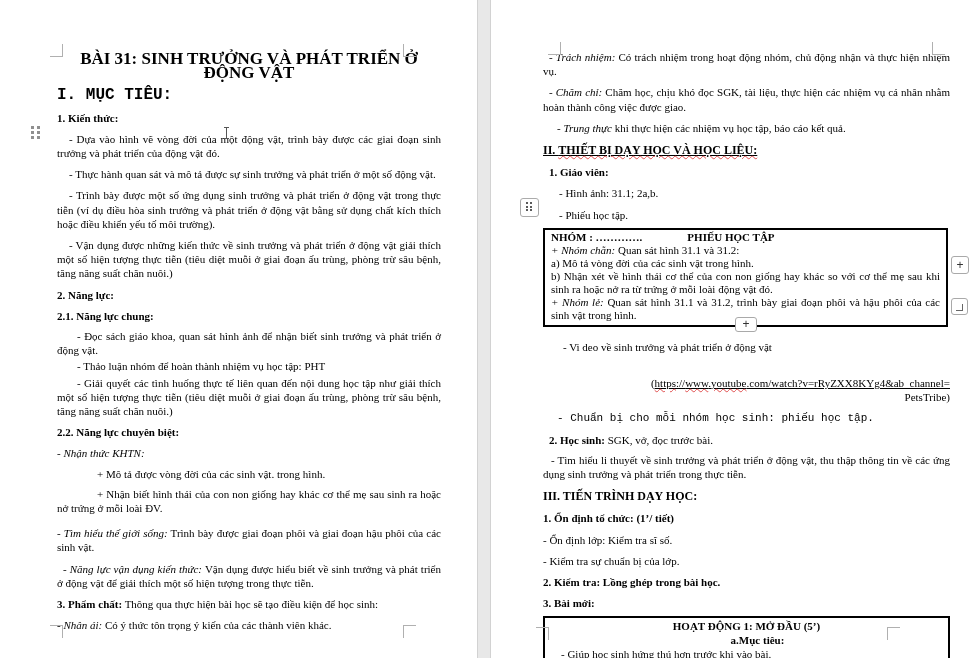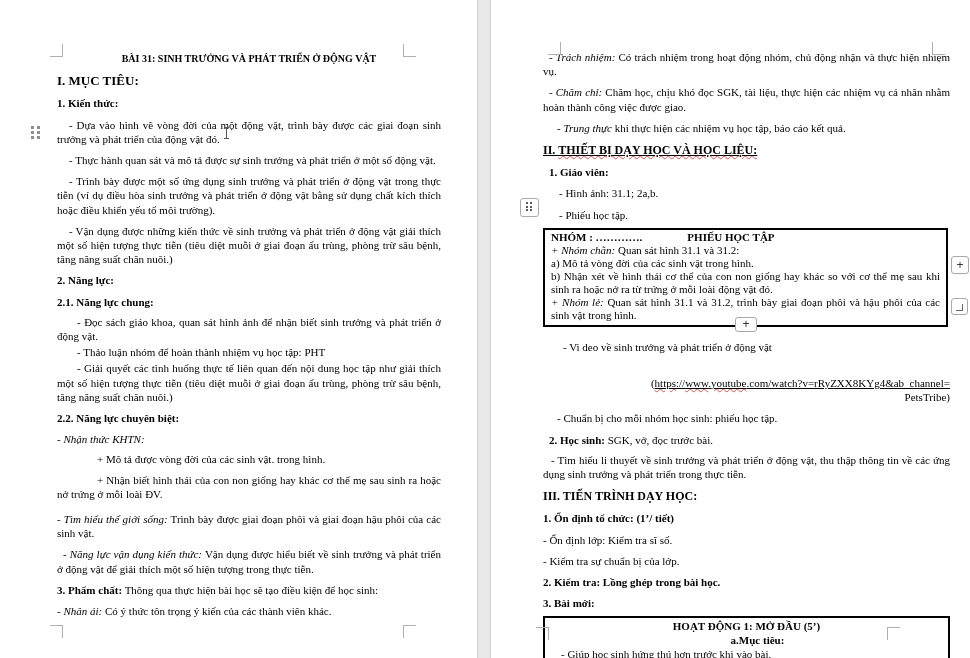--- a/index.html
+++ b/index.html
@@ -70,22 +70,22 @@
   .ibeam{position:absolute;left:223px;top:127px;width:7px;height:12px;}
   .ibeam em{position:absolute;left:3px;top:1px;bottom:1px;width:1px;background:#555;}
   .ibeam b{position:absolute;left:1px;width:5px;height:1px;background:#555;}
   .ibeam b.t{top:0;} .ibeam b.m{bottom:0;}
 </style>
 </head>
 <body>
 
 <div class="page page-left">
   <div class="content">
-      <div class="para" style="text-align: center; margin-top: 4px; font-size: 10px;"><span class="b">BÀI 31: SINH TRƯỞNG VÀ PHÁT TRIỂN Ở ĐỘNG VẬT</span></div>
-      <div class="para" style="margin-top: 8px; font-size: 13px;"><span class="b">I. MỤC TIÊU:</span></div>
+      <div class="para" style="text-align: center; margin-top: 4px; font-size: 17px;"><span class="b">BÀI 31: SINH TRƯỞNG VÀ PHÁT TRIỂN Ở ĐỘNG VẬT</span></div>
+      <div class="para" style="margin-top: 8px; font-size: 16px; font-family: Liberation Mono, monospace;"><span class="b">I. MỤC TIÊU:</span></div>
       <div class="para" style="margin-top: 8px;"><span class="b">1. Kiến thức:</span></div>
       <div class="para" style="margin-top: 7px; text-indent: 12px;"><span>- Dựa vào hình vẽ vòng đời của một động vật, trình bày được các giai đoạn sinh trưởng và phát triển của động vật đó.</span></div>
       <div class="para" style="margin-top: 7px; text-indent: 12px;"><span>- Thực hành quan sát và mô tả được sự sinh trưởng và phát triển ở một số động vật.</span></div>
       <div class="para" style="margin-top: 7px; text-indent: 12px;"><span>- Trình bày được một số ứng dụng sinh trưởng và phát triển ở động vật trong thực tiễn (ví dụ điều hòa sinh trưởng và phát triển ở động vật bằng sử dụng chất kích thích hoặc điều khiển yếu tố môi trường).</span></div>
       <div class="para" style="margin-top: 7px; text-indent: 12px;"><span>- Vận dụng được những kiến thức về sinh trưởng và phát triển ở động vật giải thích một số hiện tượng thực tiễn (tiêu diệt muỗi ở giai đoạn ấu trùng, phòng trừ sâu bệnh, tăng năng suất chăn nuôi.)</span></div>
       <div class="para" style="margin-top: 7px;"><span class="b">2. Năng lực:</span></div>
       <div class="para" style="margin-top: 7px;"><span class="b">2.1. Năng lực chung:</span></div>
       <div class="para" style="margin-top: 6px; text-indent: 20px;"><span>- Đọc sách giáo khoa, quan sát hình ảnh để nhận biết sinh trưởng và phát triển ở động vật.</span></div>
       <div class="para" style="margin-top: 2px; text-indent: 20px;"><span>- Thảo luận nhóm để hoàn thành nhiệm vụ học tập: PHT</span></div>
       <div class="para" style="margin-top: 2px; text-indent: 20px;"><span>- Giải quyết các tình huống thực tế liên quan đến nội dung học tập như giải thích một số hiện tượng thực tiễn (tiêu diệt muỗi ở giai đoạn ấu trùng, phòng trừ sâu bệnh, tăng năng suất chăn nuôi.)</span></div>
@@ -113,21 +113,21 @@
       <div class="para" style="margin-top: 7px; text-indent: 16px;"><span>- Phiếu học tập.</span></div>
       <div class="box box-table" style="margin-top: 6px;">
         <div class="para"><span class="b">NHÓM : ………….</span><span class="b" style="margin-left: 45px;">PHIẾU HỌC TẬP</span></div>
         <div class="para"><span class="i">+ Nhóm chẵn:</span><span> Quan sát hình 31.1 và 31.2:</span></div>
         <div class="para"><span>a) Mô tả vòng đời của các sinh vật trong hình.</span></div>
         <div class="para"><span>b) Nhận xét về hình thái cơ thể của con non giống hay khác so với cơ thể mẹ sau khi sinh ra hoặc nở ra từ trứng ở mỗi loài động vật đó.</span></div>
         <div class="para"><span class="i">+ Nhóm lẻ:</span><span> Quan sát hình 31.1 và 31.2, trình bày giai đoạn phôi và hậu phôi của các sinh vật trong hình.</span></div>
       </div>
       <div class="para" style="margin-top: 13px; text-indent: 20px;"><span>- Vi deo về sinh trưởng và phát triển ở động vật</span></div>
       <div class="para" style="text-align: right; margin-top: 22px; text-indent: 20px;"><span>(</span><span class="u"><span class="w">https</span></span><span class="u">://</span><span class="u"><span class="w">www</span></span><span class="u">.</span><span class="u"><span class="w">youtube</span></span><span class="u">.com/watch?v=rRyZXX8KYg4&amp;ab_channel=</span><br><span>PetsTribe)</span></div>
-      <div class="para" style="margin-top: 7px; text-indent: 14px;"><span>- Chuẩn bị cho mỗi nhóm học sinh: phiếu học tập.</span></div>
+      <div class="para" style="margin-top: 7px; text-indent: 14px; font-family: Liberation Mono, monospace;"><span>- Chuẩn bị cho mỗi nhóm học sinh: phiếu học tập.</span></div>
       <div class="para" style="margin-top: 7px; text-indent: 6px;"><span class="b">2. Học sinh:</span><span> SGK, vở, đọc trước bài.</span></div>
       <div class="para" style="margin-top: 6px; text-indent: 8px;"><span>- Tìm hiểu li thuyết về sinh trưởng và phát triển ở động vật, thu thập thông tin về các ứng dụng sinh trưởng và phát triển trong thực tiễn.</span></div>
       <div class="para" style="margin-top: 8px; font-size: 12px;"><span class="b">III. TIẾN TRÌNH DẠY HỌC:</span></div>
       <div class="para" style="margin-top: 8px;"><span class="b">1. Ổn định tổ chức: (1’/ tiết)</span></div>
       <div class="para" style="margin-top: 7px;"><span>- Ổn định lớp: Kiểm tra sĩ số.</span></div>
       <div class="para" style="margin-top: 7px;"><span>- Kiểm tra sự chuẩn bị của lớp.</span></div>
       <div class="para" style="margin-top: 7px;"><span class="b">2. Kiểm tra: Lồng ghép trong bài học.</span></div>
       <div class="para" style="margin-top: 7px;"><span class="b">3. Bài mới:</span></div>
       <div class="box box-activity" style="margin-top: 6px;">
         <div class="para" style="text-align: center;"><span class="b">HOẠT ĐỘNG 1: MỞ ĐẦU (5’)</span></div>

